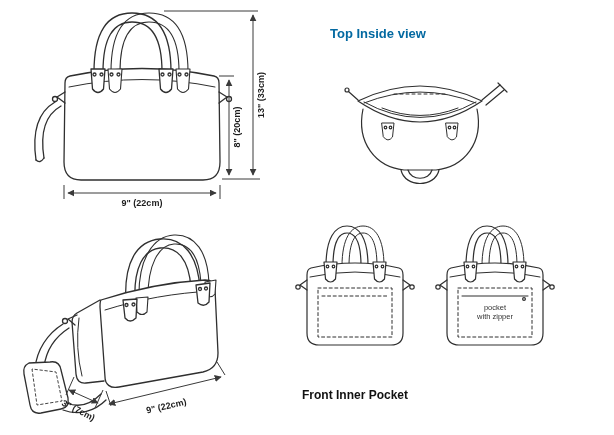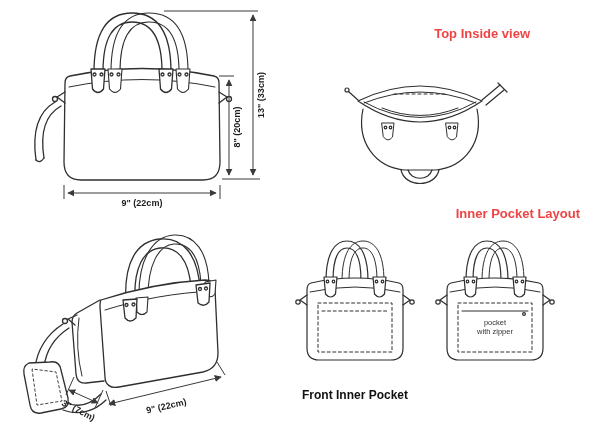--- a/index.html
+++ b/index.html
@@ -3,21 +3,21 @@
 <meta charset="utf-8">
 <style>
   html,body { margin:0; padding:0; background:#ffffff; }
   .canvas {
     position:relative; width:614px; height:435px; background:#ffffff;
     font-family:"Liberation Sans", sans-serif; overflow:hidden;
   }
   .view { position:absolute; }
   .view-title {
     font-family:"Liberation Sans", sans-serif;
-    font-weight:700; font-size:13px; color:#ef4444; text-align:right;
+    font-weight:700; font-size:13px; color:#0369a1; text-align:left;
   }
   .pocket-labels { position:absolute; left:0; width:300px; display:flex; }
   .pocket-label {
     width:150px; text-align:center; font-weight:700; font-size:12px; color:#111;
   }
   svg text.dim {
     font-family:"Liberation Sans", sans-serif;
     font-weight:600; font-size:9px; fill:#1c1c1c; stroke:none;
   }
   svg text.note {
@@ -175,21 +175,20 @@
         <line x1="212" y1="150" x2="220" y2="163"></line>
         <line x1="104" y1="192" x2="216" y2="165" marker-start="url(#arw-p)" marker-end="url(#arw-p)"></line>
       </g>
 
       <text class="dim" x="72" y="201" text-anchor="middle" transform="rotate(27 72 201)">3" (7cm)</text>
       <text class="dim" x="162" y="197" text-anchor="middle" transform="rotate(-13 162 197)">9" (22cm)</text>
     </svg>
   </section>
 
   <section class="view" style="left:280px; top:206px; width:300px;">
-    <div class="view-title" style="padding-left:30px;">Inner Pocket Layout</div>
     <svg width="300" height="152" viewBox="0 0 300 152" style="margin-top:6px;">
 
       <g transform="translate(0,2)" stroke="#2f2f2f" fill="none" stroke-width="1.2" stroke-linecap="round" stroke-linejoin="round">
         <path d="M46,52 C46,24 55,12 67,12 C79,12 88,24 88,52"></path>
         <path d="M53,52 C53,28 59,19 67,19 C75,19 81,28 81,52"></path>
         <path d="M62,52 C62,24 71,12 83,12 C95,12 104,24 104,52" stroke-width="1"></path>
         <path d="M69,52 C69,28 75,19 83,19 C91,19 97,28 97,52" stroke-width="1"></path>
         <path d="M31,54 Q75,44 119,54 Q123,55 123,61 L123,119 Q123,131 111,131 L39,131 Q27,131 27,119 L27,61 Q27,55 31,54 Z" fill="#ffffff"></path>
         <path d="M30,63 Q75,53 120,63" stroke-width="1"></path>
         <path d="M27,66 L20,71 L27,76"></path>

